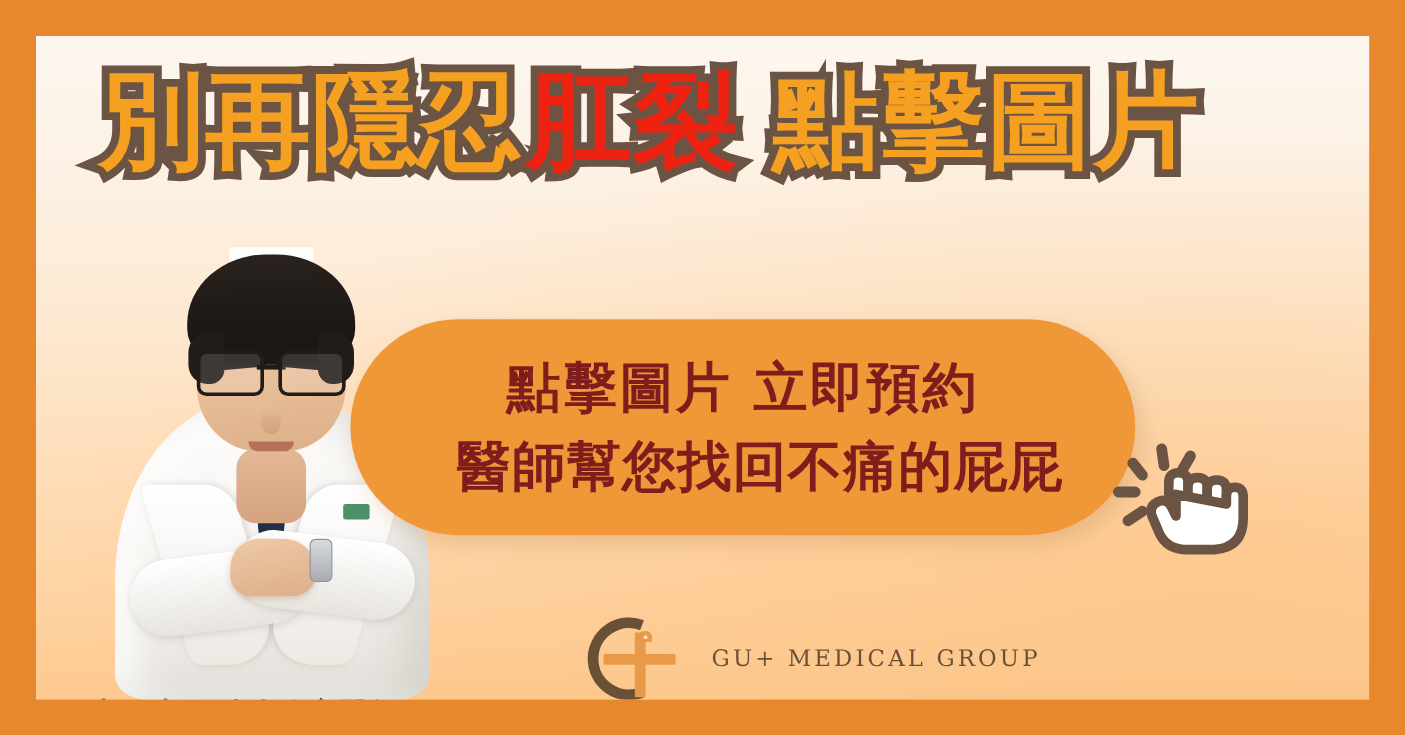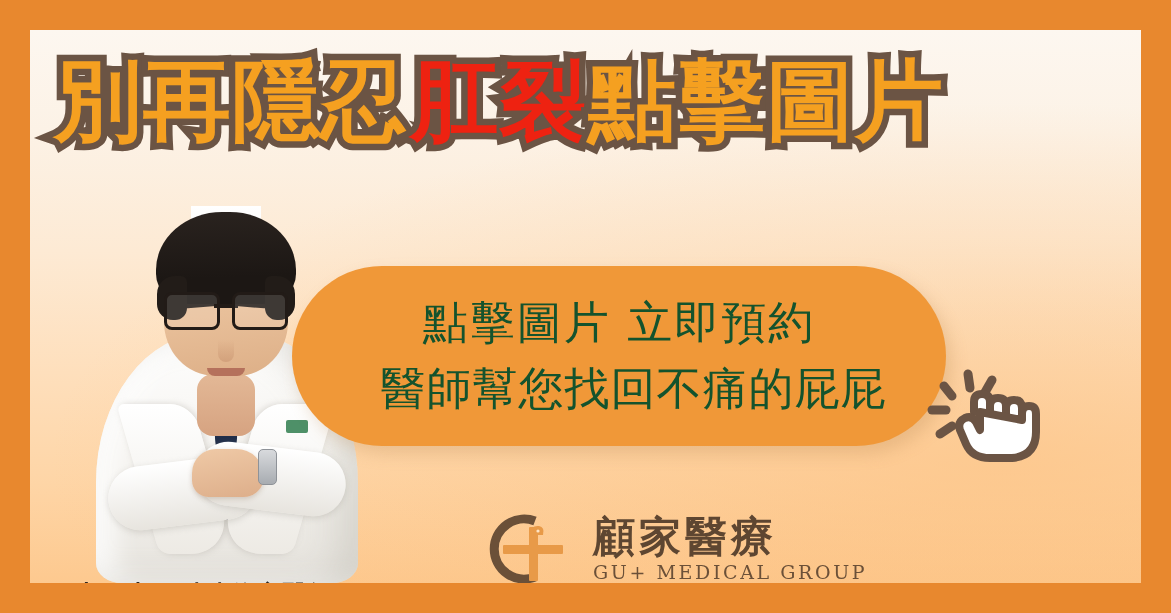--- a/index.html
+++ b/index.html
@@ -61,21 +61,21 @@
     font-weight: 700;
     letter-spacing: 1px;
     z-index: 6;
     font-family: "DejaVu Sans", "Liberation Sans", sans-serif;
   }
   .headline .seg {
     -webkit-text-stroke: 13px #6B5444;
     paint-order: stroke fill;
     display: inline;
   }
-  .hl-orange { color: #F5A020; }
+  .hl-orange { color: #F5A020; margin-left: 28px; }
   .hl-red    { color: #EE2211; }
 
   
   #doctor {
     position: absolute;
     left: 62px;
     top: 176px;
     width: 268px;
     height: 377px;
     z-index: 4;
@@ -294,22 +294,22 @@
     border-radius: 92px;
     box-shadow: 6px 8px 16px rgba(186,137,82,0.28);
     z-index: 7;
     display: flex;
     flex-direction: column;
     align-items: center;
     justify-content: center;
     gap: 6px;
   }
   .cta-line {
-    color: #14532d;
-    font-weight: 400;
+    color: #7f1d1d;
+    font-weight: 700;
     white-space: nowrap;
     font-family: "DejaVu Sans", "Liberation Sans", sans-serif;
   }
   #cta-line-1 { font-size: 45px; letter-spacing: 2px; }
   #cta-line-2 { font-size: 45px; letter-spacing: 1px; margin-left: 29px; }
 
   
   #tap-cursor {
     position: absolute;
     left: 886px;
@@ -431,21 +431,20 @@
 
     <div id="logo">
       <svg id="logo-mark" viewBox="0 0 104 72" aria-hidden="true">
         <path d="M62 8 A30 30 0 1 0 62 64" fill="none" stroke="#6B5038" stroke-width="9" stroke-linecap="butt"></path>
         <rect x="30" y="32" width="60" height="9" fill="#E89A48" rx="1"></rect>
         <rect x="56" y="14" width="9" height="54" fill="#E89A48" rx="1"></rect>
         <path d="M56 22 Q58 12 66 13 Q72 14 70 22 Z" fill="#E89A48"></path>
         <circle cx="65" cy="18" r="1.6" fill="#FDE3C4"></circle>
       </svg>
       <div id="logo-words">
-        <div id="logo-cn">顧家醫療</div>
         <div id="logo-en">GU+ MEDICAL GROUP</div>
       </div>
     </div>
 
     <div id="doc-caption">大腸直腸科陳信宏醫師</div>
 
   </div>
 </div>
 
 </body></html>

